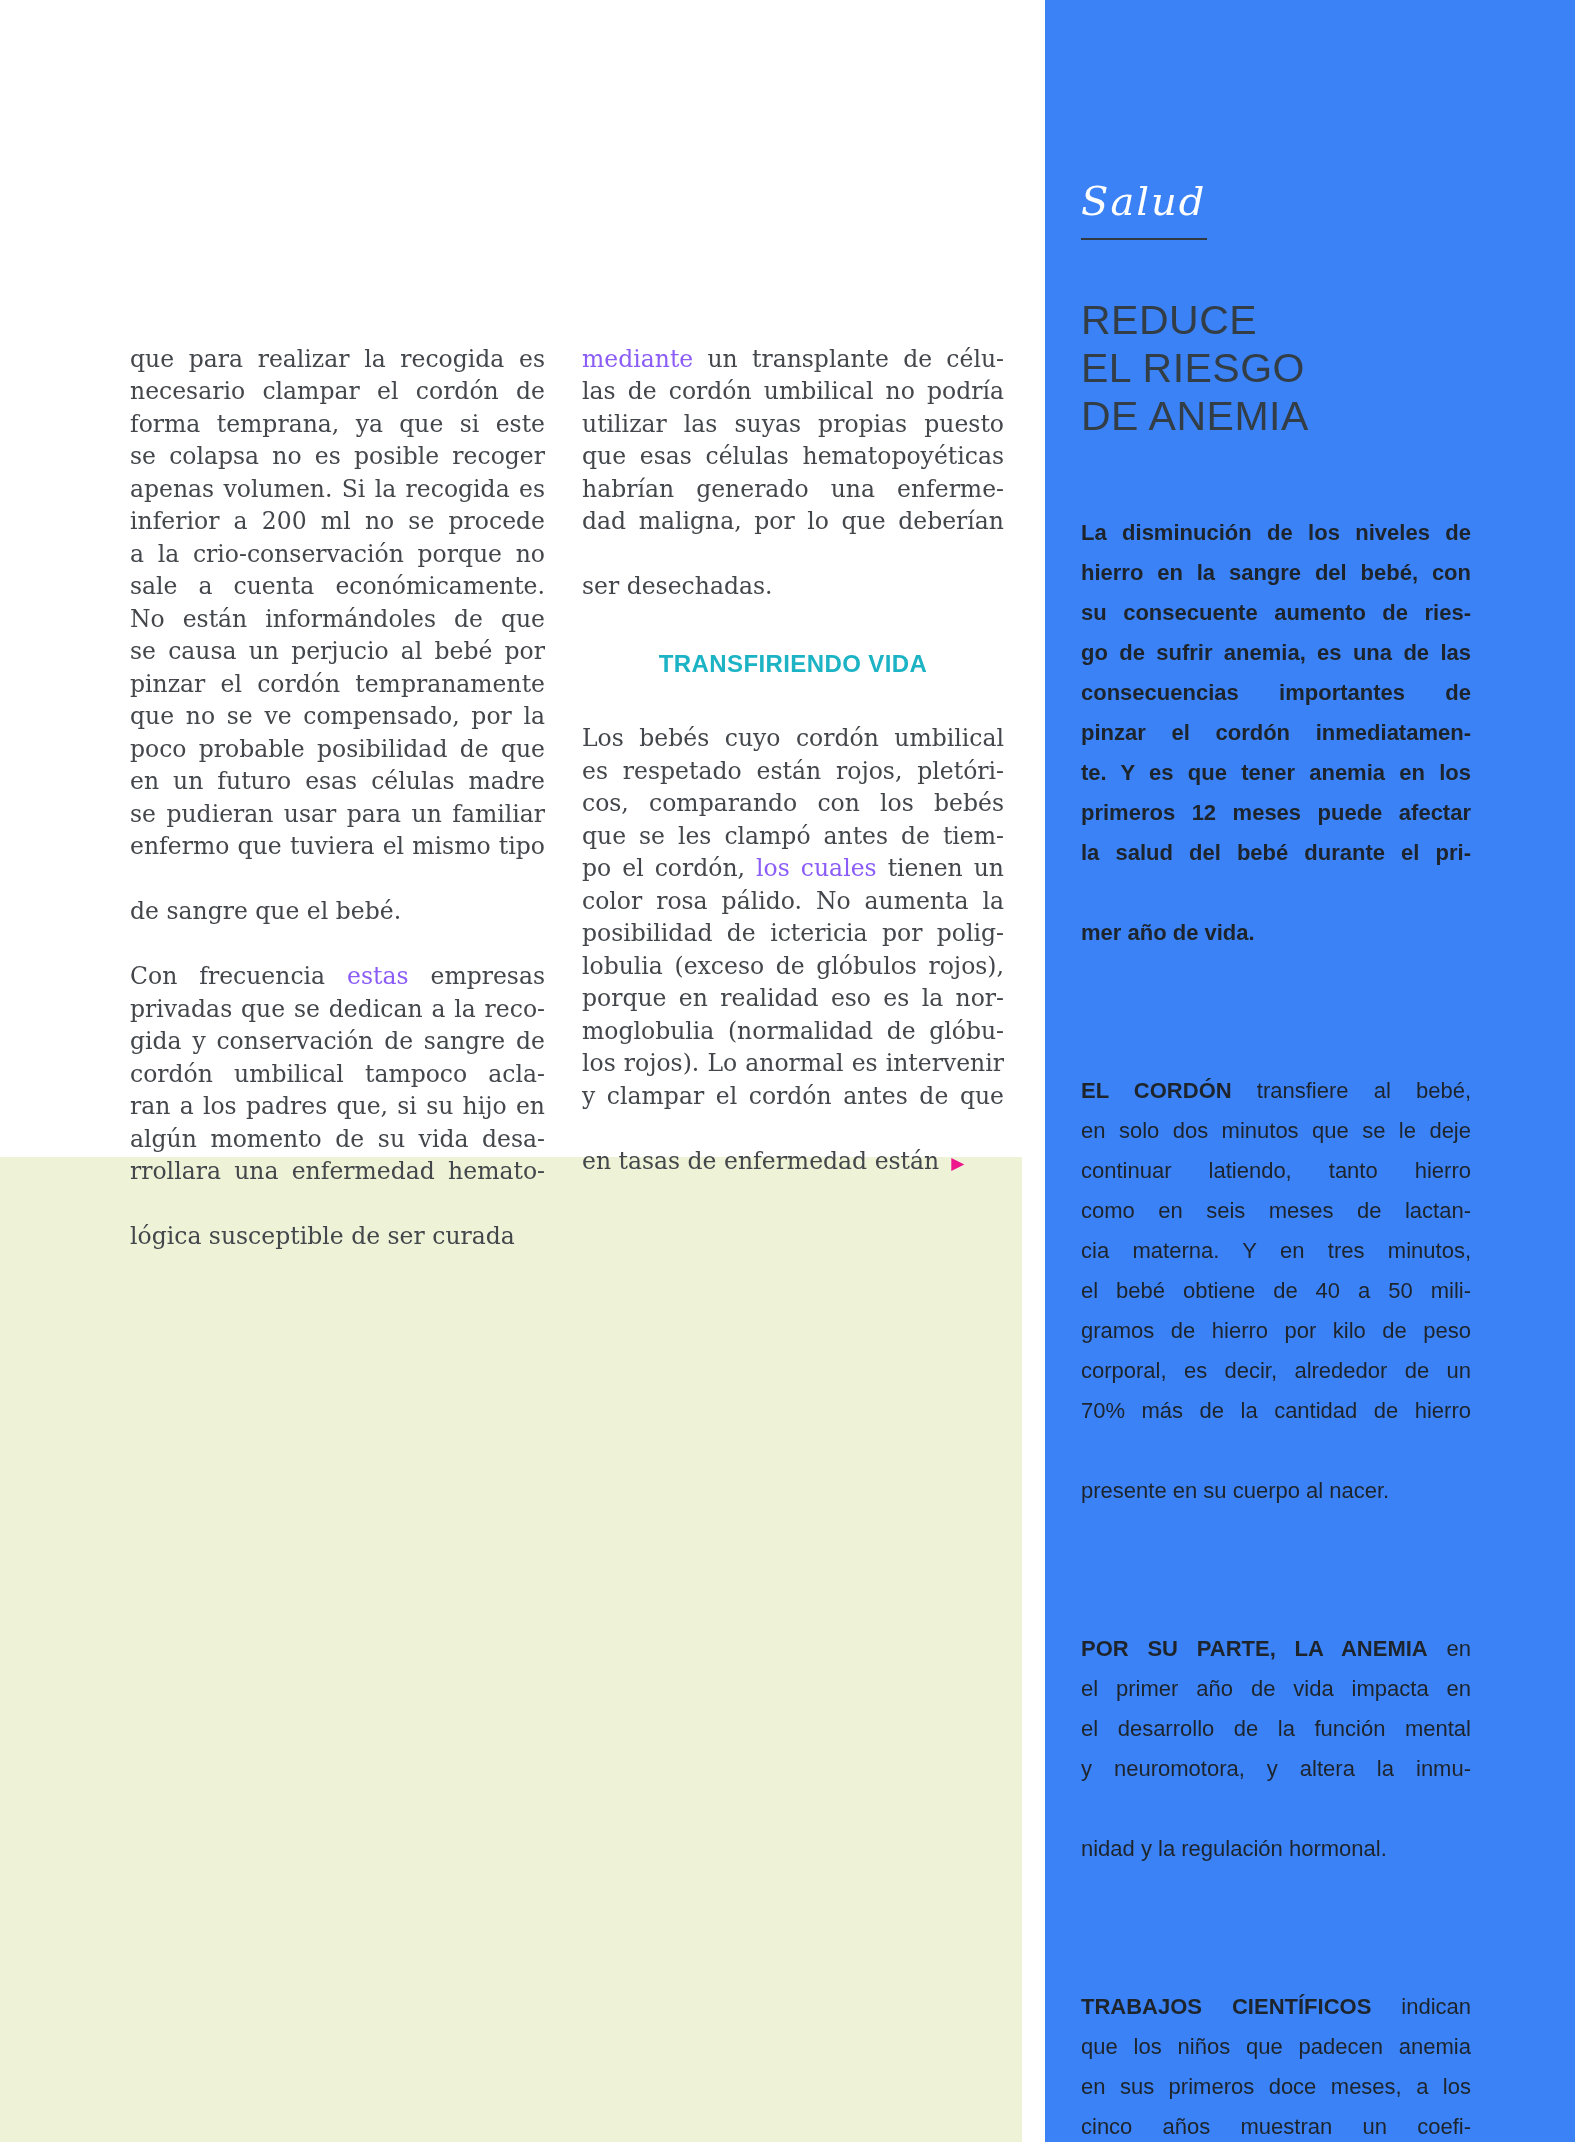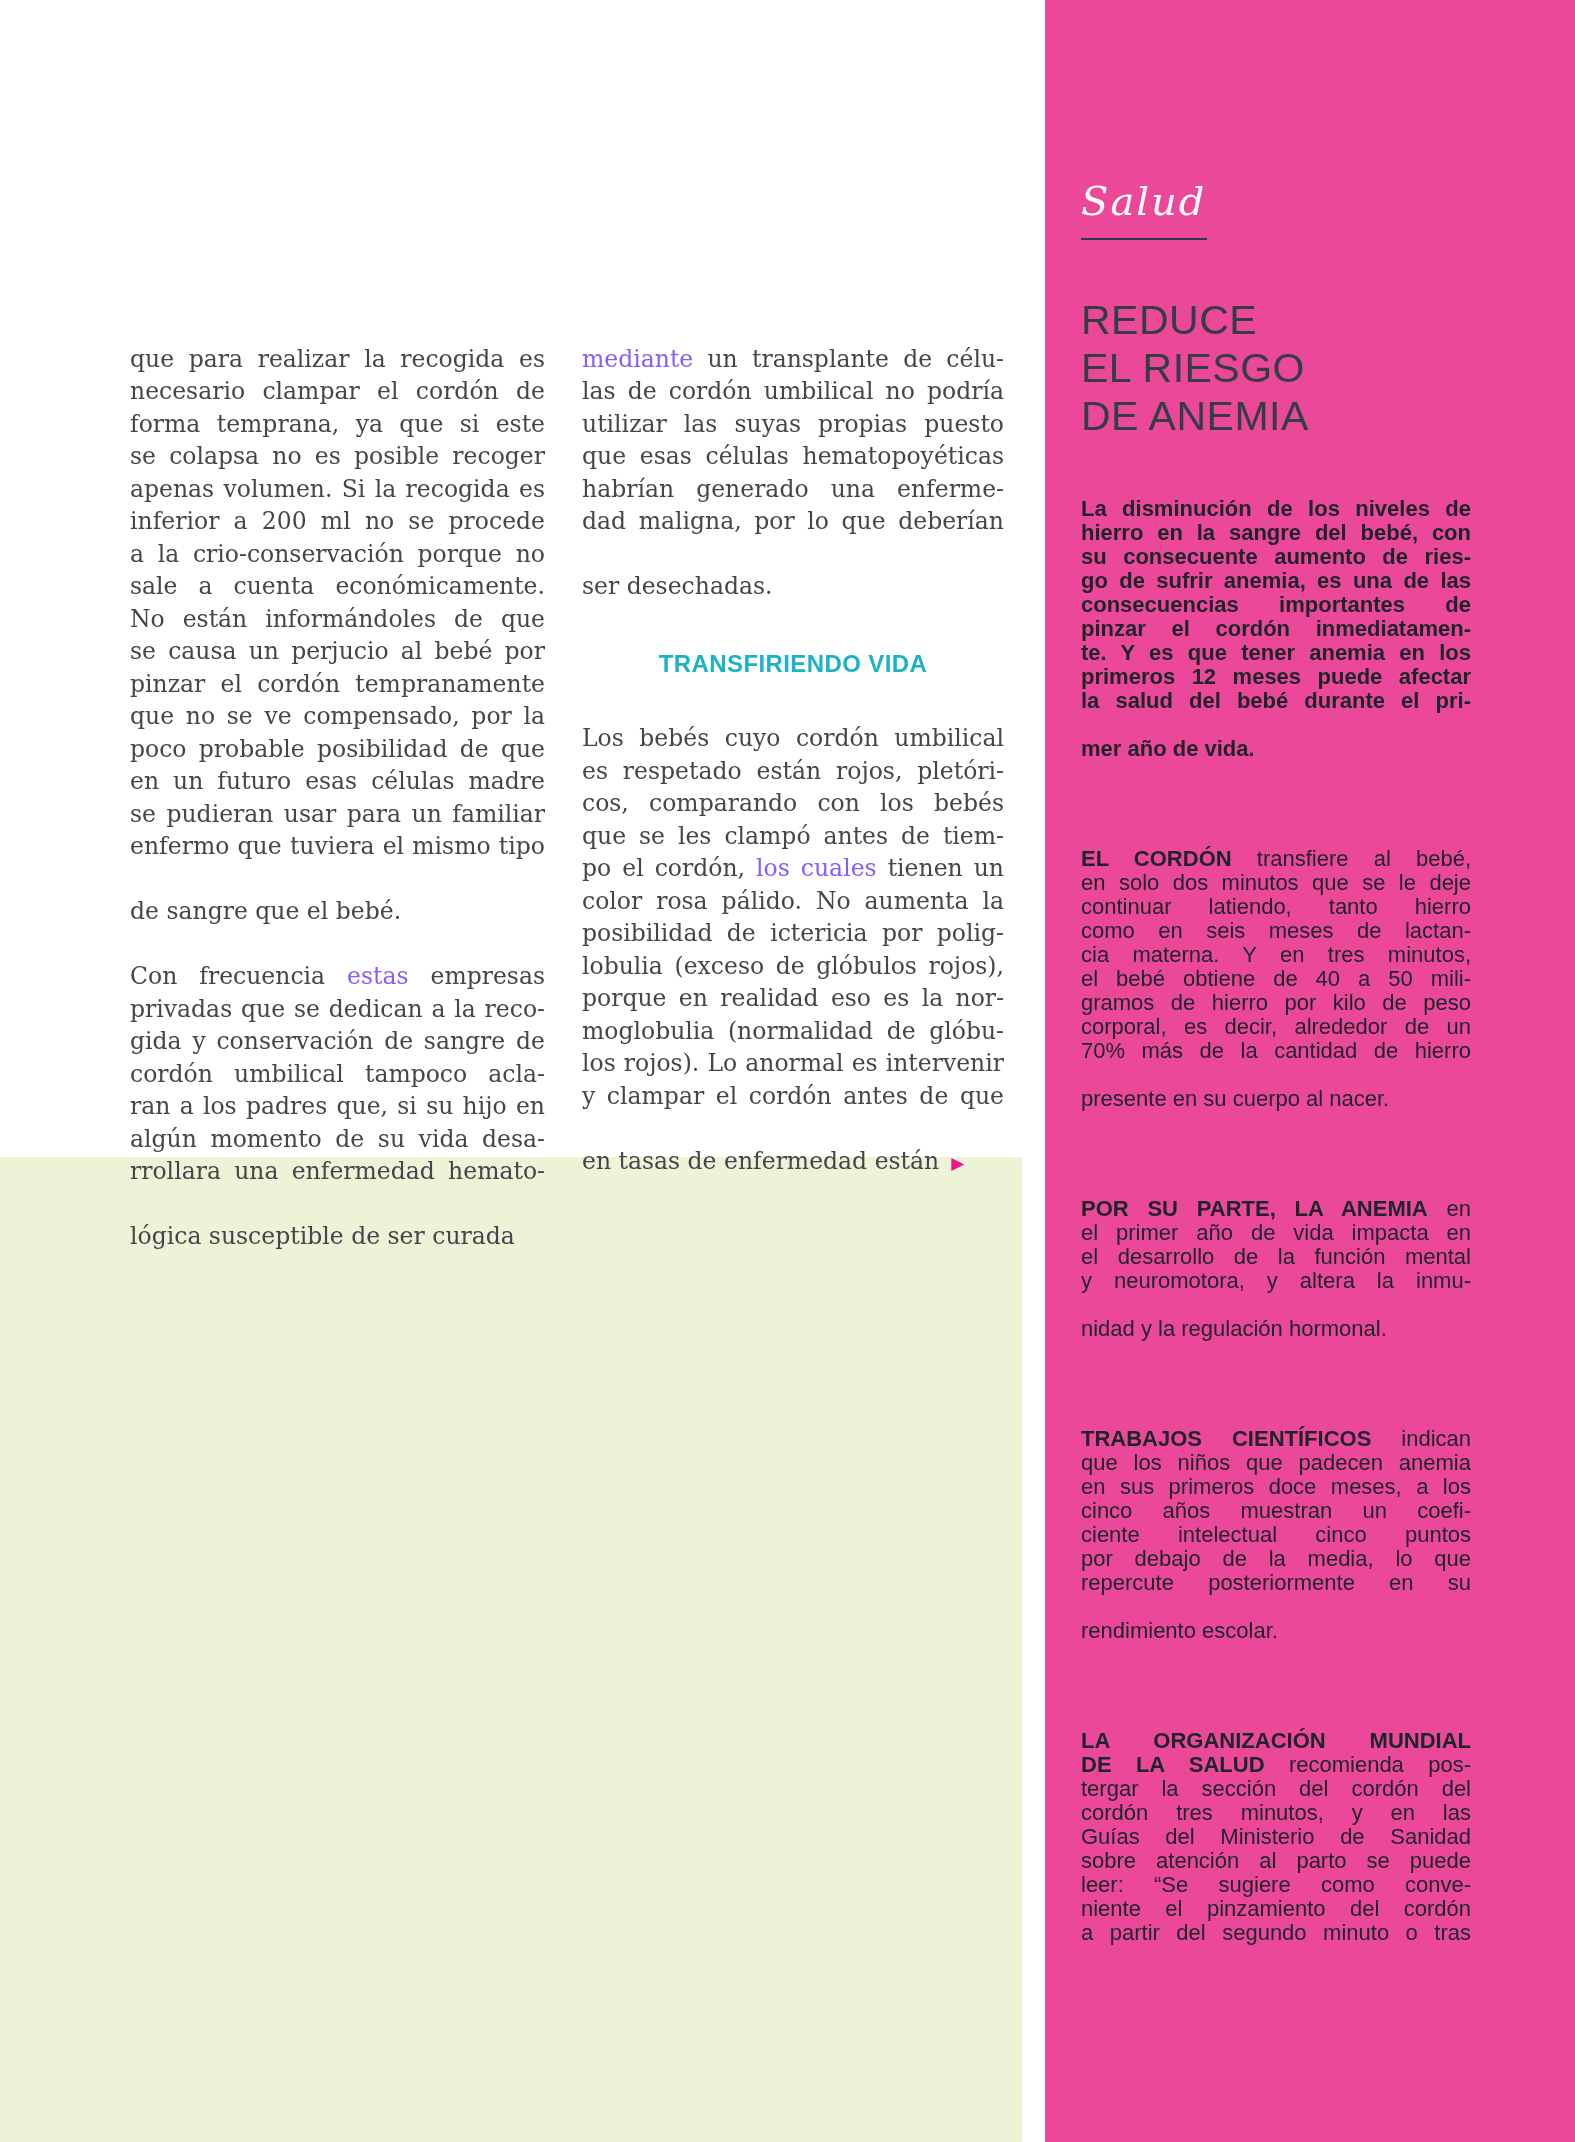--- a/index.html
+++ b/index.html
@@ -30,34 +30,34 @@
     color:#1cb3c5; font-size:24px; letter-spacing:0.4px;
     margin:13px 0 9px 0; white-space:normal;text-align:center;
   }
   .arrow {
     color:#ed168c; font-size:17px; margin-left:12px;
     font-family:"DejaVu Sans", sans-serif;
   }
   
   .sidebar {
     position:absolute; left:1045px; top:0; width:530px; height:2142px;
-    background:#ec4899; box-sizing:border-box;
+    background:#3b82f6; box-sizing:border-box;
     padding:178px 104px 16px 36px;
     color:#1d242b;
   }
   .salud {
     font-family:"DejaVu Serif", serif; font-style:italic;
     font-size:40px; color:#ffffff; letter-spacing:2px;
   }
   .salud-rule { width:126px; height:2px; background:#2e3942; margin-top:14px; }
   .sb-title {
     margin-top:56px; font-size:41px; line-height:48px; font-weight:300;
     color:#333d46; white-space:pre-line; letter-spacing:0.5px;
   }
-  .sb-text { font-size:22px; line-height:24px; white-space:pre-line; }
+  .sb-text { font-size:22px; line-height:40px; white-space:pre-line; }
   .sb-intro { margin-top:33px; font-weight:700; }
   .sb-par { margin-top:38px; }
   .lead { font-weight:700; }
 </style>
 </head>
 <body>
 
 <div class="green-panel"></div>
 
 <main class="article">

